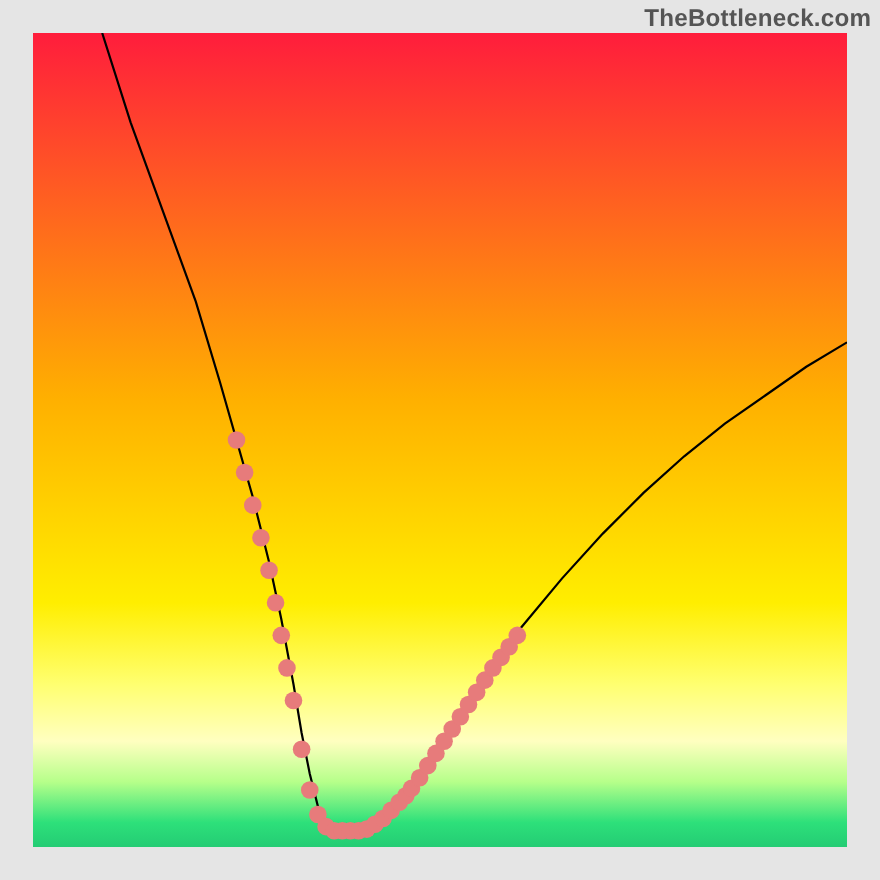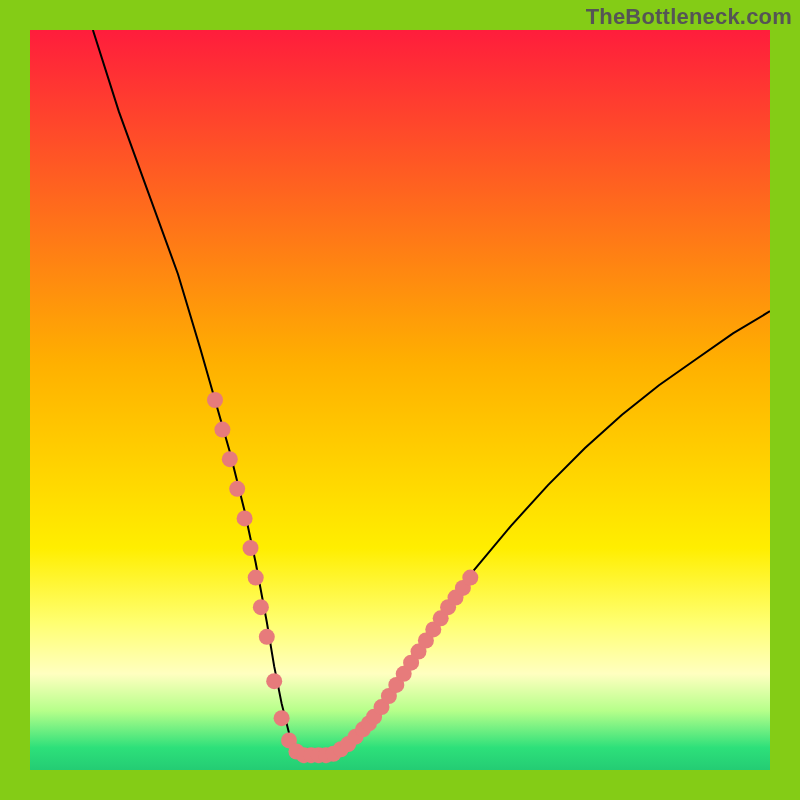--- a/index.html
+++ b/index.html
@@ -10,21 +10,21 @@
     overflow: hidden;
     background: #ffffff;
     font-family: Arial, Helvetica, sans-serif;
   }
   .frame {
     position: absolute;
     left: 0;
     top: 0;
     width: 800px;
     height: 800px;
-    background: #84cc16;
+    background: #e5e5e5;
     box-sizing: border-box;
   }
   .plot {
     position: absolute;
     left: 30px;
     top: 30px;
     width: 740px;
     height: 740px;
     overflow: hidden;
   }

